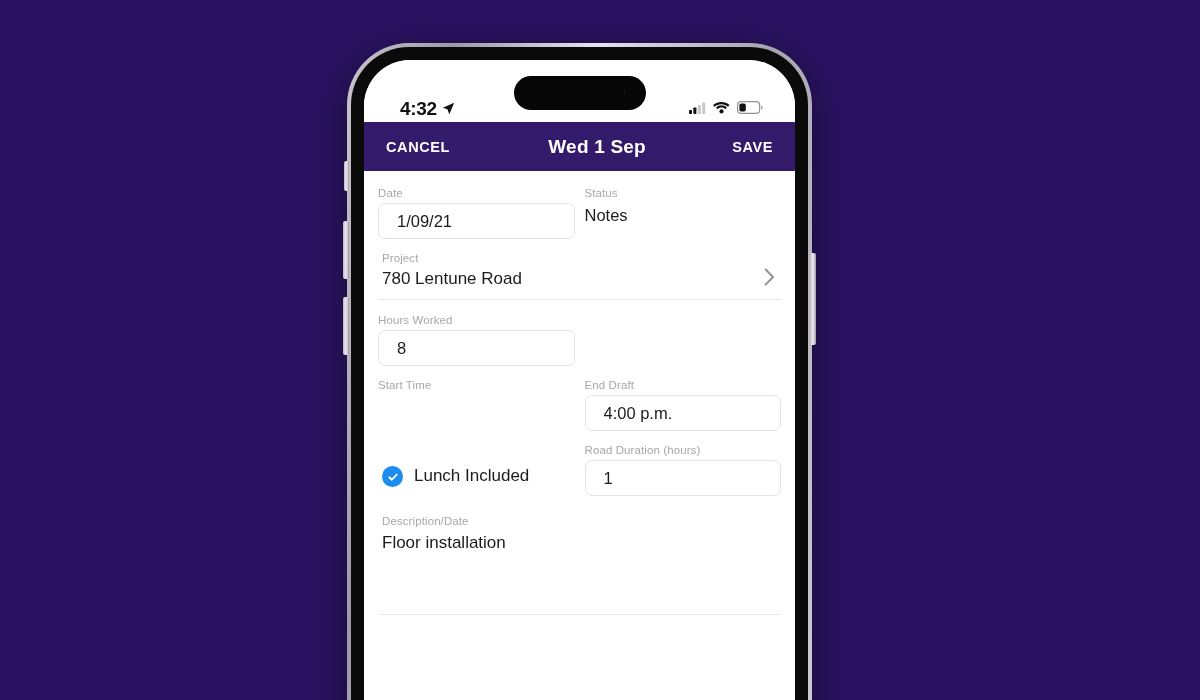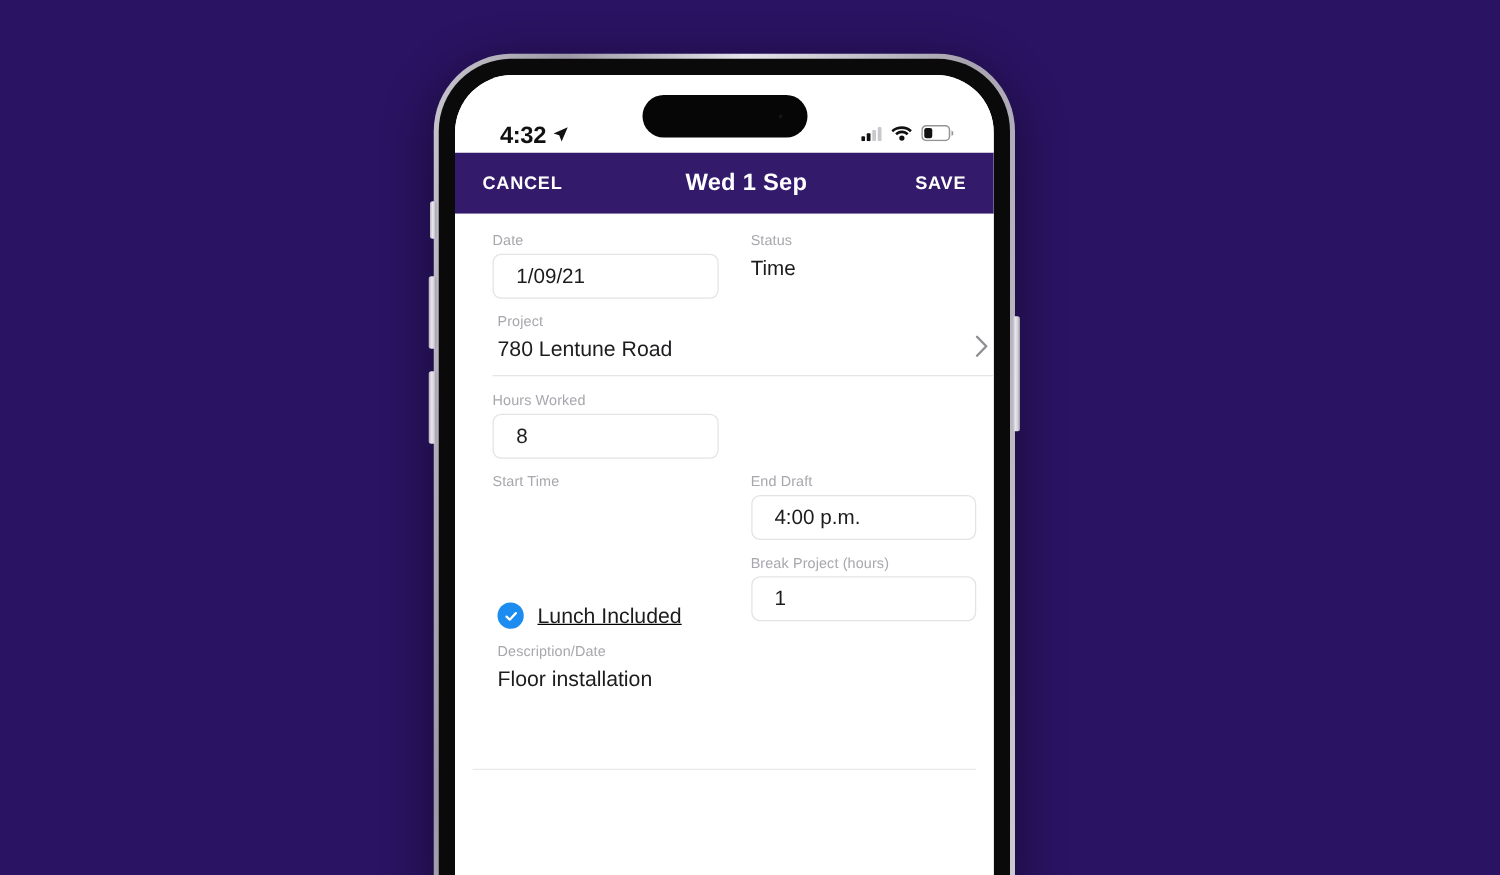--- a/index.html
+++ b/index.html
@@ -145,21 +145,20 @@
     overflow: hidden;
   }
 
   .row {
     display: flex;
     gap: 10px;
   }
 
   .field {
     margin-bottom: 13px;
-    margin-left: 16px;
   }
   .field.half { width: 50%; }
   .field.full { width: 100%; }
 
   .field-label {
     font-size: 11.5px;
     color: #a7a7ad;
     margin-bottom: 4px;
     letter-spacing: 0.1px;
   }
@@ -201,26 +200,25 @@
   }
   .divider {
     height: 1px;
     background: #e6e6e9;
     margin: 0 0 14px 0;
   }
 
   
   .check-row {
     display: flex;
-    align-items: flex-end;
+    align-items: flex-start;
     gap: 11px;
     height: 36px;
     margin-top: 22px;
     padding-left: 4px;
-    text-decoration: underline;
   }
   .checkbox {
     width: 21px;
     height: 21px;
     border-radius: 50%;
     background: #1c8cf0;
     display: flex;
     align-items: center;
     justify-content: center;
     flex-shrink: 0;
@@ -312,21 +310,21 @@
 
       <div class="content">
 
         <div class="row">
           <div class="field half">
             <div class="field-label">Date</div>
             <input class="field-input" type="text" value="1/09/21" style="">
           </div>
           <div class="field half">
             <div class="field-label">Status</div>
-            <div class="field-static">Time</div>
+            <div class="field-static">Notes</div>
           </div>
         </div>
 
         <div class="field full">
           <div class="field-label" style="padding-left:4px;">Project</div>
           <div class="select-row">
             <span class="select-value">780 Lentune Road</span>
             <span class="chevron">
               <svg width="11" height="18" viewBox="0 0 11 18">
                 <path d="M1.6 1.4 L9 9 L1.6 16.6" fill="none" stroke="#8e8e93" stroke-width="1.9" stroke-linecap="round" stroke-linejoin="round"></path>
@@ -359,21 +357,21 @@
             <div class="check-row">
               <span class="checkbox">
                 <svg width="12" height="12" viewBox="0 0 14 14">
                   <path d="M2.6 7.3 L5.6 10.2 L11.3 4.1" fill="none" stroke="#ffffff" stroke-width="2.1" stroke-linecap="round" stroke-linejoin="round"></path>
                 </svg>
               </span>
               <span class="check-label">Lunch Included</span>
             </div>
           </div>
           <div class="field half">
-            <div class="field-label">Break Project (hours)</div>
+            <div class="field-label">Road Duration (hours)</div>
             <input class="field-input" type="text" value="1" style="">
           </div>
         </div>
 
         <div class="field full notes-block">
           <div class="field-label" style="padding-left:4px;">Description/Date</div>
           <div class="notes-value">Floor installation</div>
         </div>
 
         <div class="bottom-divider"></div>

